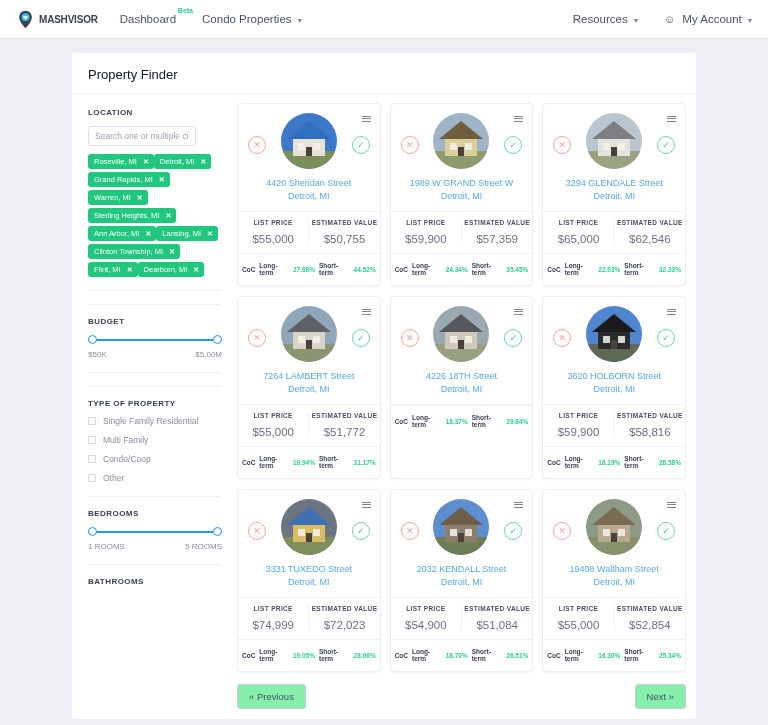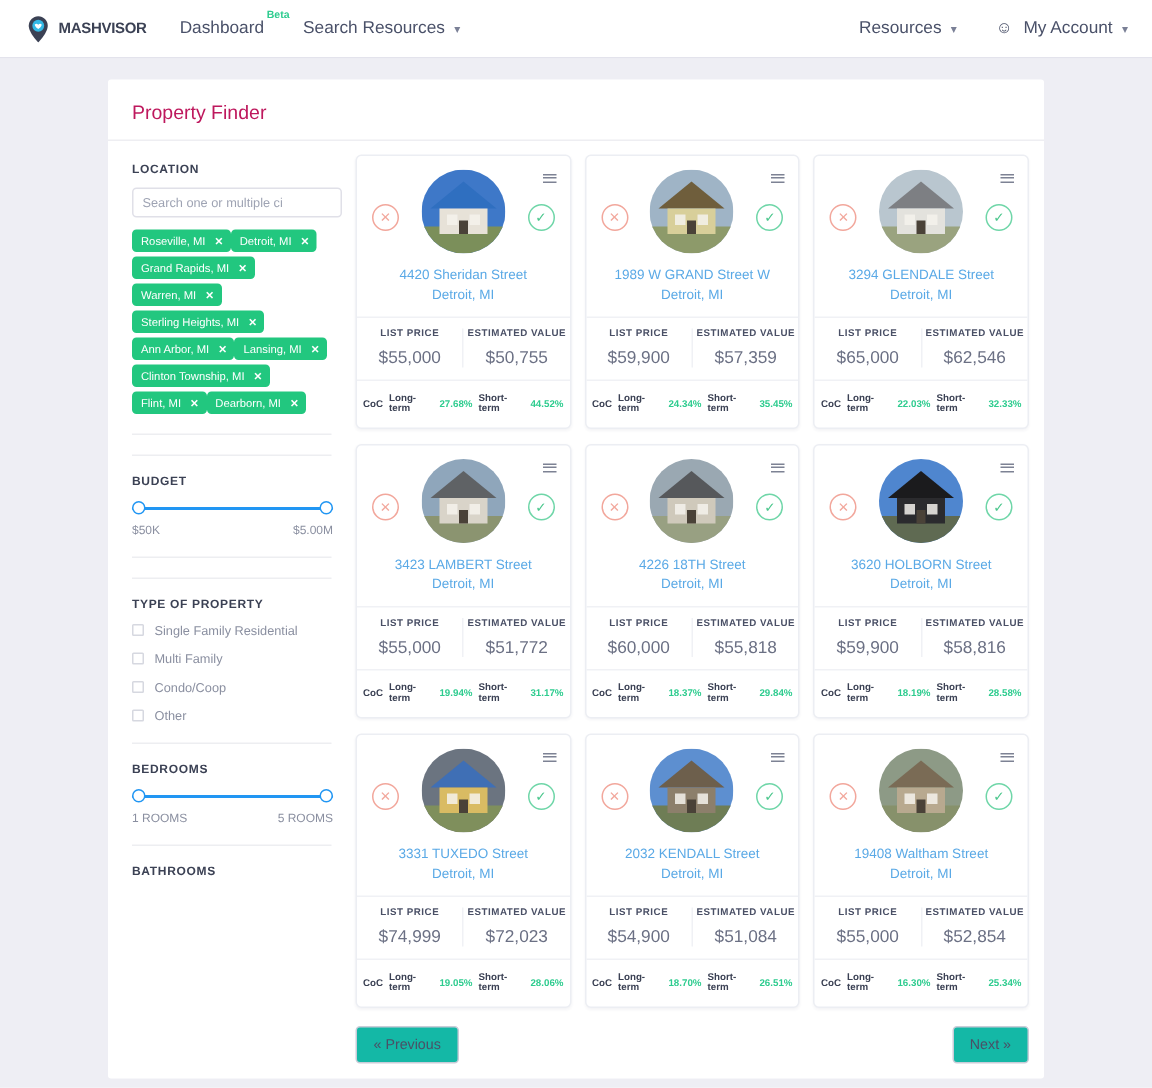--- a/index.html
+++ b/index.html
@@ -38,37 +38,37 @@
   .person-icon { margin-right: 4px; font-size: 11px; color: #4a5169; }
 
   
   .page { padding: 14px 0 0 0; }
   .panel {
     margin: 0 72px; background: #ffffff;
     min-height: 640px;
     border-radius: 2px;
   }
   .panel-title {
-    font-size: 13px; color: #be185d; font-weight: normal;
+    font-size: 13px; color: #0f172a; font-weight: normal;
     padding: 14px 16px 11px 16px;
     border-bottom: 1px solid #eeeef2;
   }
   .panel-body { display: flex; }
 
   
   .sidebar { width: 165px; padding: 14px 16px 18px 16px; flex: 0 0 165px; }
   .filter-label {
     font-size: 8px; font-weight: bold; color: #3b4154;
     letter-spacing: 0.45px; margin-bottom: 8px;
   }
   .filter-group { margin-bottom: 6px; }
   .sep { border-top: 1px solid #edeef1; margin: 13px 0 12px 0; }
 
   .search-box {
-    width: 140px; height: 20px;
+    width: 108px; height: 20px;
     border: 1px solid #e0e0e8; border-radius: 3px;
     background: #fff; font-size: 8.5px; color: #9ea3b3;
     padding: 4px 6px; font-family: "Liberation Sans", sans-serif;
     margin-bottom: 8px;
   }
   .search-box::placeholder { color: #9ea3b3; }
 
   .tags { display: flex; flex-wrap: wrap; gap: 3px 0; }
   .tag {
     background: #22c77f; color: #ffffff;
@@ -182,21 +182,21 @@
   }
   .coc-key { font-size: 6.5px; font-weight: bold; color: #3b4154; }
   .coc-val { font-size: 6.5px; color: #2ecc8f; font-weight: bold; }
 
   
   .pager {
     display: flex; justify-content: space-between;
     padding: 12px 0 0 0;
   }
   .pager-btn {
-    border: 1px solid #c9ccd8; background: #14b8a6;
+    border: 1px solid #c9ccd8; background: #86efac;
     border-radius: 3px; font-size: 9.5px; color: #4a5066;
     padding: 6px 11px; cursor: pointer;
     font-family: "Liberation Sans", sans-serif;
   }
 </style>
 </head>
 <body>
 
 <div class="topnav">
   <div class="logo">
@@ -209,21 +209,21 @@
     </span>
     <span class="logo-text">MASHVISOR</span>
   </div>
 
   <span class="nav-link">
     <span>Dashboard</span>
     <span class="beta-badge">Beta</span>
   </span>
 
   <span class="nav-link">
-    <span>Search Resources</span>
+    <span>Condo Properties</span>
     <span class="caret">▾</span>
   </span>
 
   <div class="nav-right">
     <span class="nav-link">
       <span>Resources</span>
       <span class="caret">▾</span>
     </span>
     <span class="nav-link">
       <span class="person-icon">☺</span>
@@ -508,21 +508,21 @@
                   </svg>
                 </div>
                 <div class="circ-btn circ-ok">✓</div>
                 <div class="kebab">
                   <span></span>
                   <span></span>
                   <span></span>
                 </div>
               </div>
               <div class="addr">
-                <div>3423 LAMBERT Street</div>
+                <div>7264 LAMBERT Street</div>
                 <div>Detroit, MI</div>
               </div>
               <div class="card-divider"></div>
               <div class="price-row">
                 <div class="price-col">
                   <div class="price-lbl">LIST PRICE</div>
                   <div class="price-val">$55,000</div>
                 </div>
                 <div class="price-col">
                   <div class="price-lbl">ESTIMATED VALUE</div>
@@ -557,30 +557,20 @@
                   <span></span>
                   <span></span>
                   <span></span>
                 </div>
               </div>
               <div class="addr">
                 <div>4226 18TH Street</div>
                 <div>Detroit, MI</div>
               </div>
               <div class="card-divider"></div>
-              <div class="price-row">
-                <div class="price-col">
-                  <div class="price-lbl">LIST PRICE</div>
-                  <div class="price-val">$60,000</div>
-                </div>
-                <div class="price-col">
-                  <div class="price-lbl">ESTIMATED VALUE</div>
-                  <div class="price-val">$55,818</div>
-                </div>
-              </div>
               <div class="card-divider"></div>
               <div class="coc-row">
                 <span class="coc-key">CoC</span>
                 <span class="coc-key">Long-term</span>
                 <span class="coc-val">18.37%</span>
                 <span class="coc-key">Short-term</span>
                 <span class="coc-val">29.84%</span>
               </div>
             </div>
             <div class="card">

